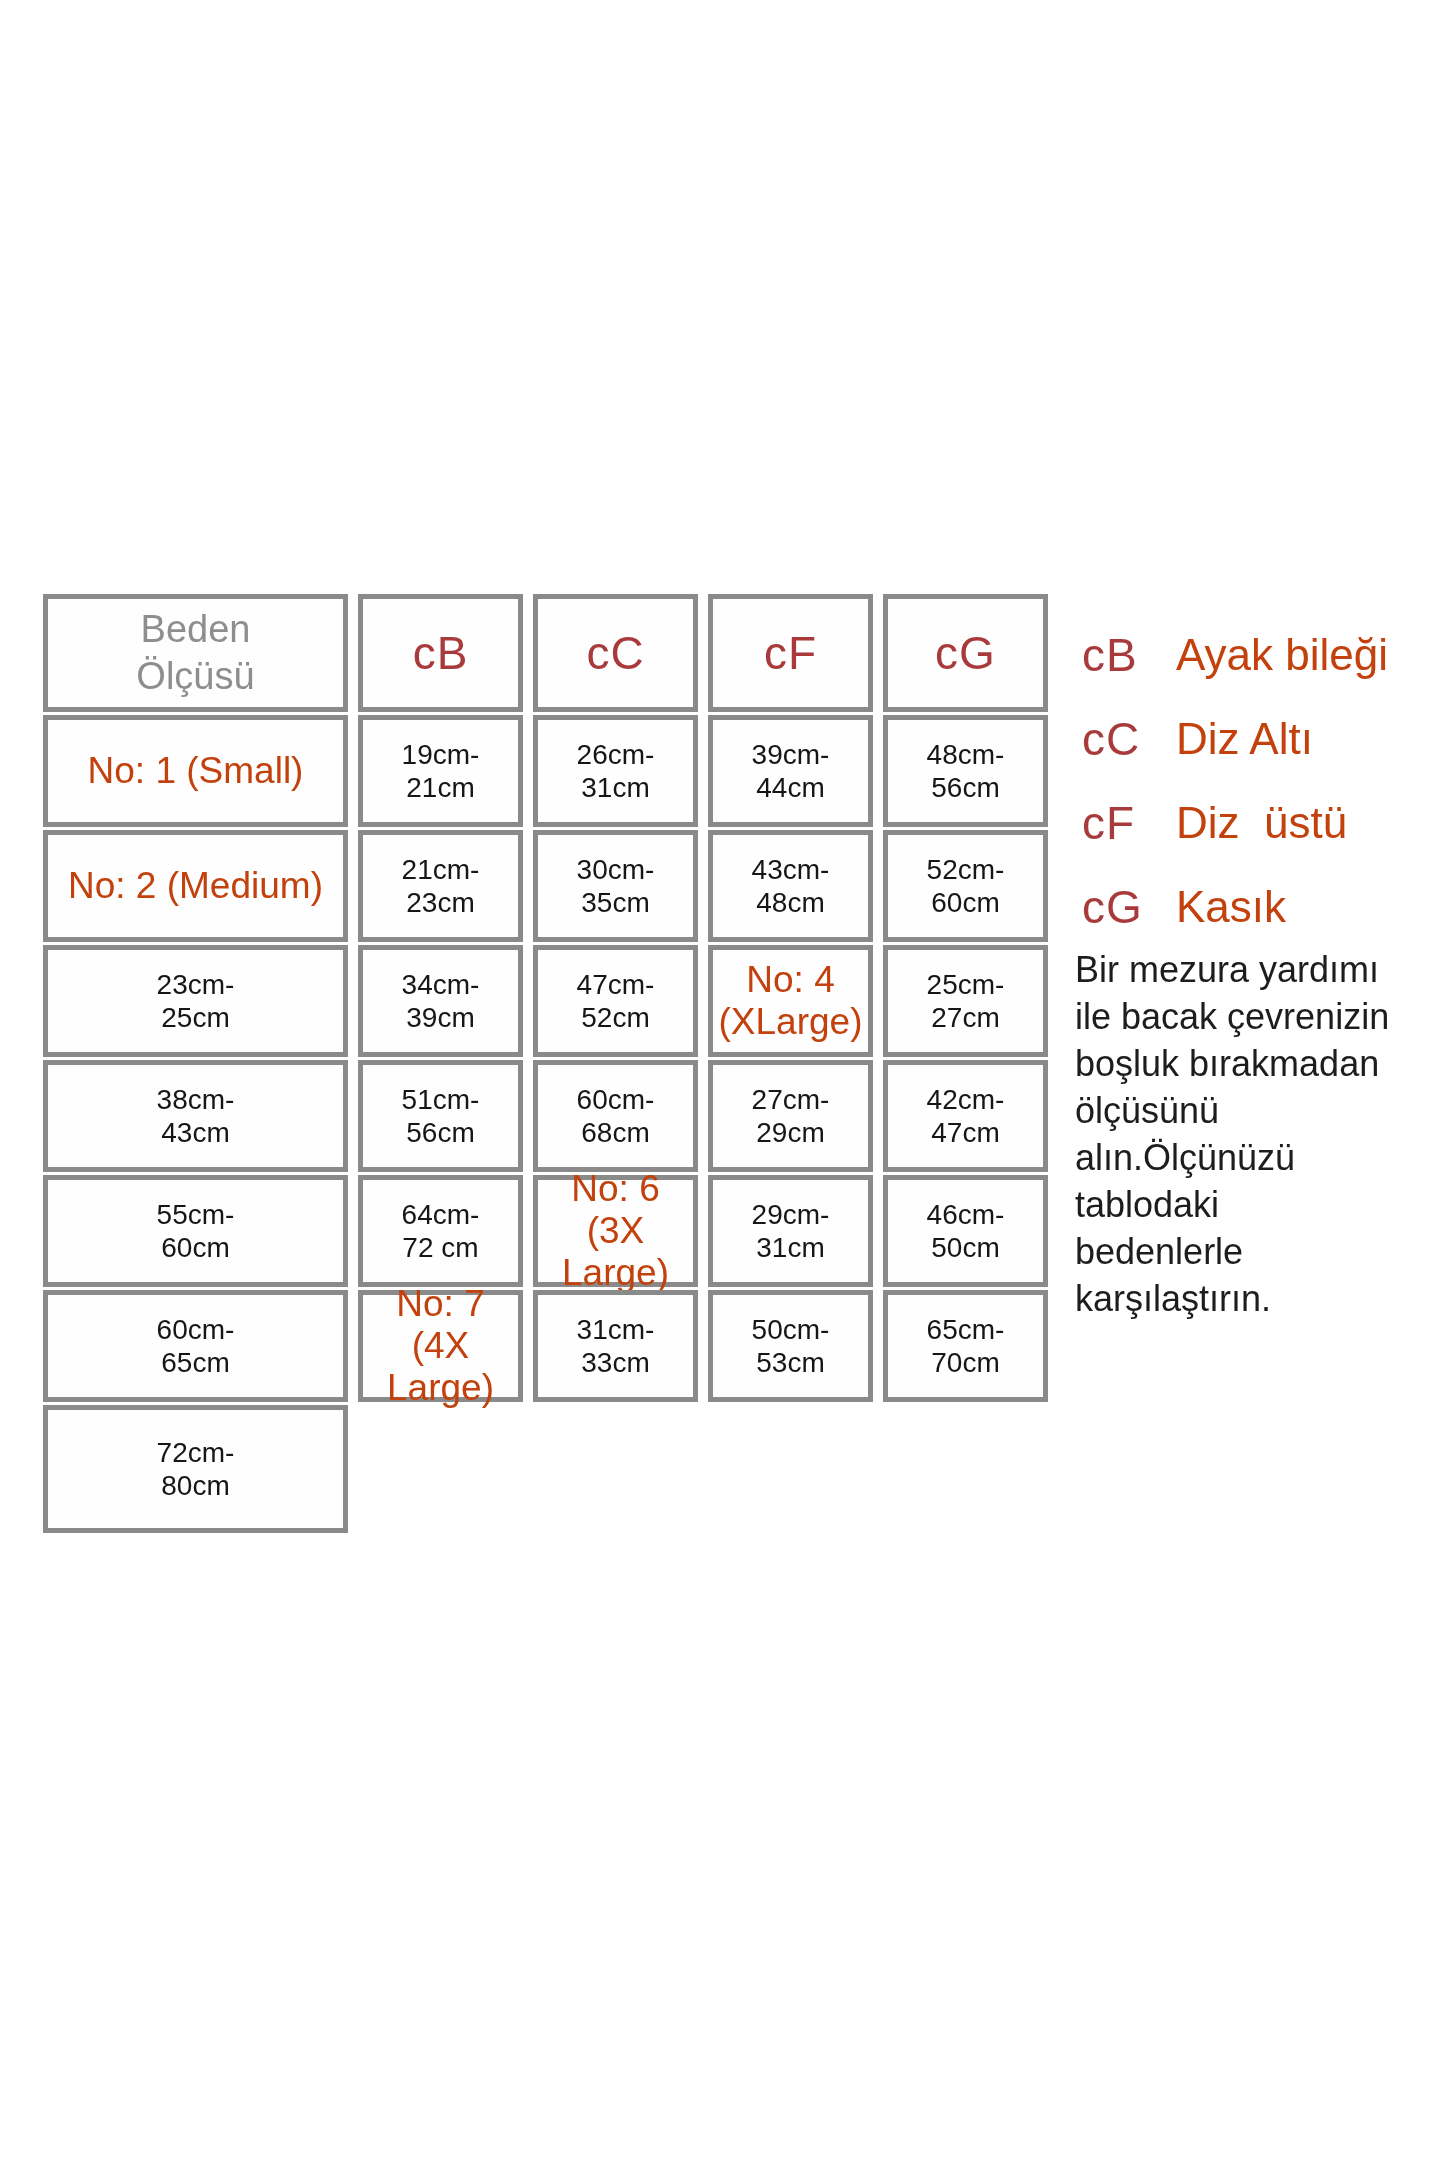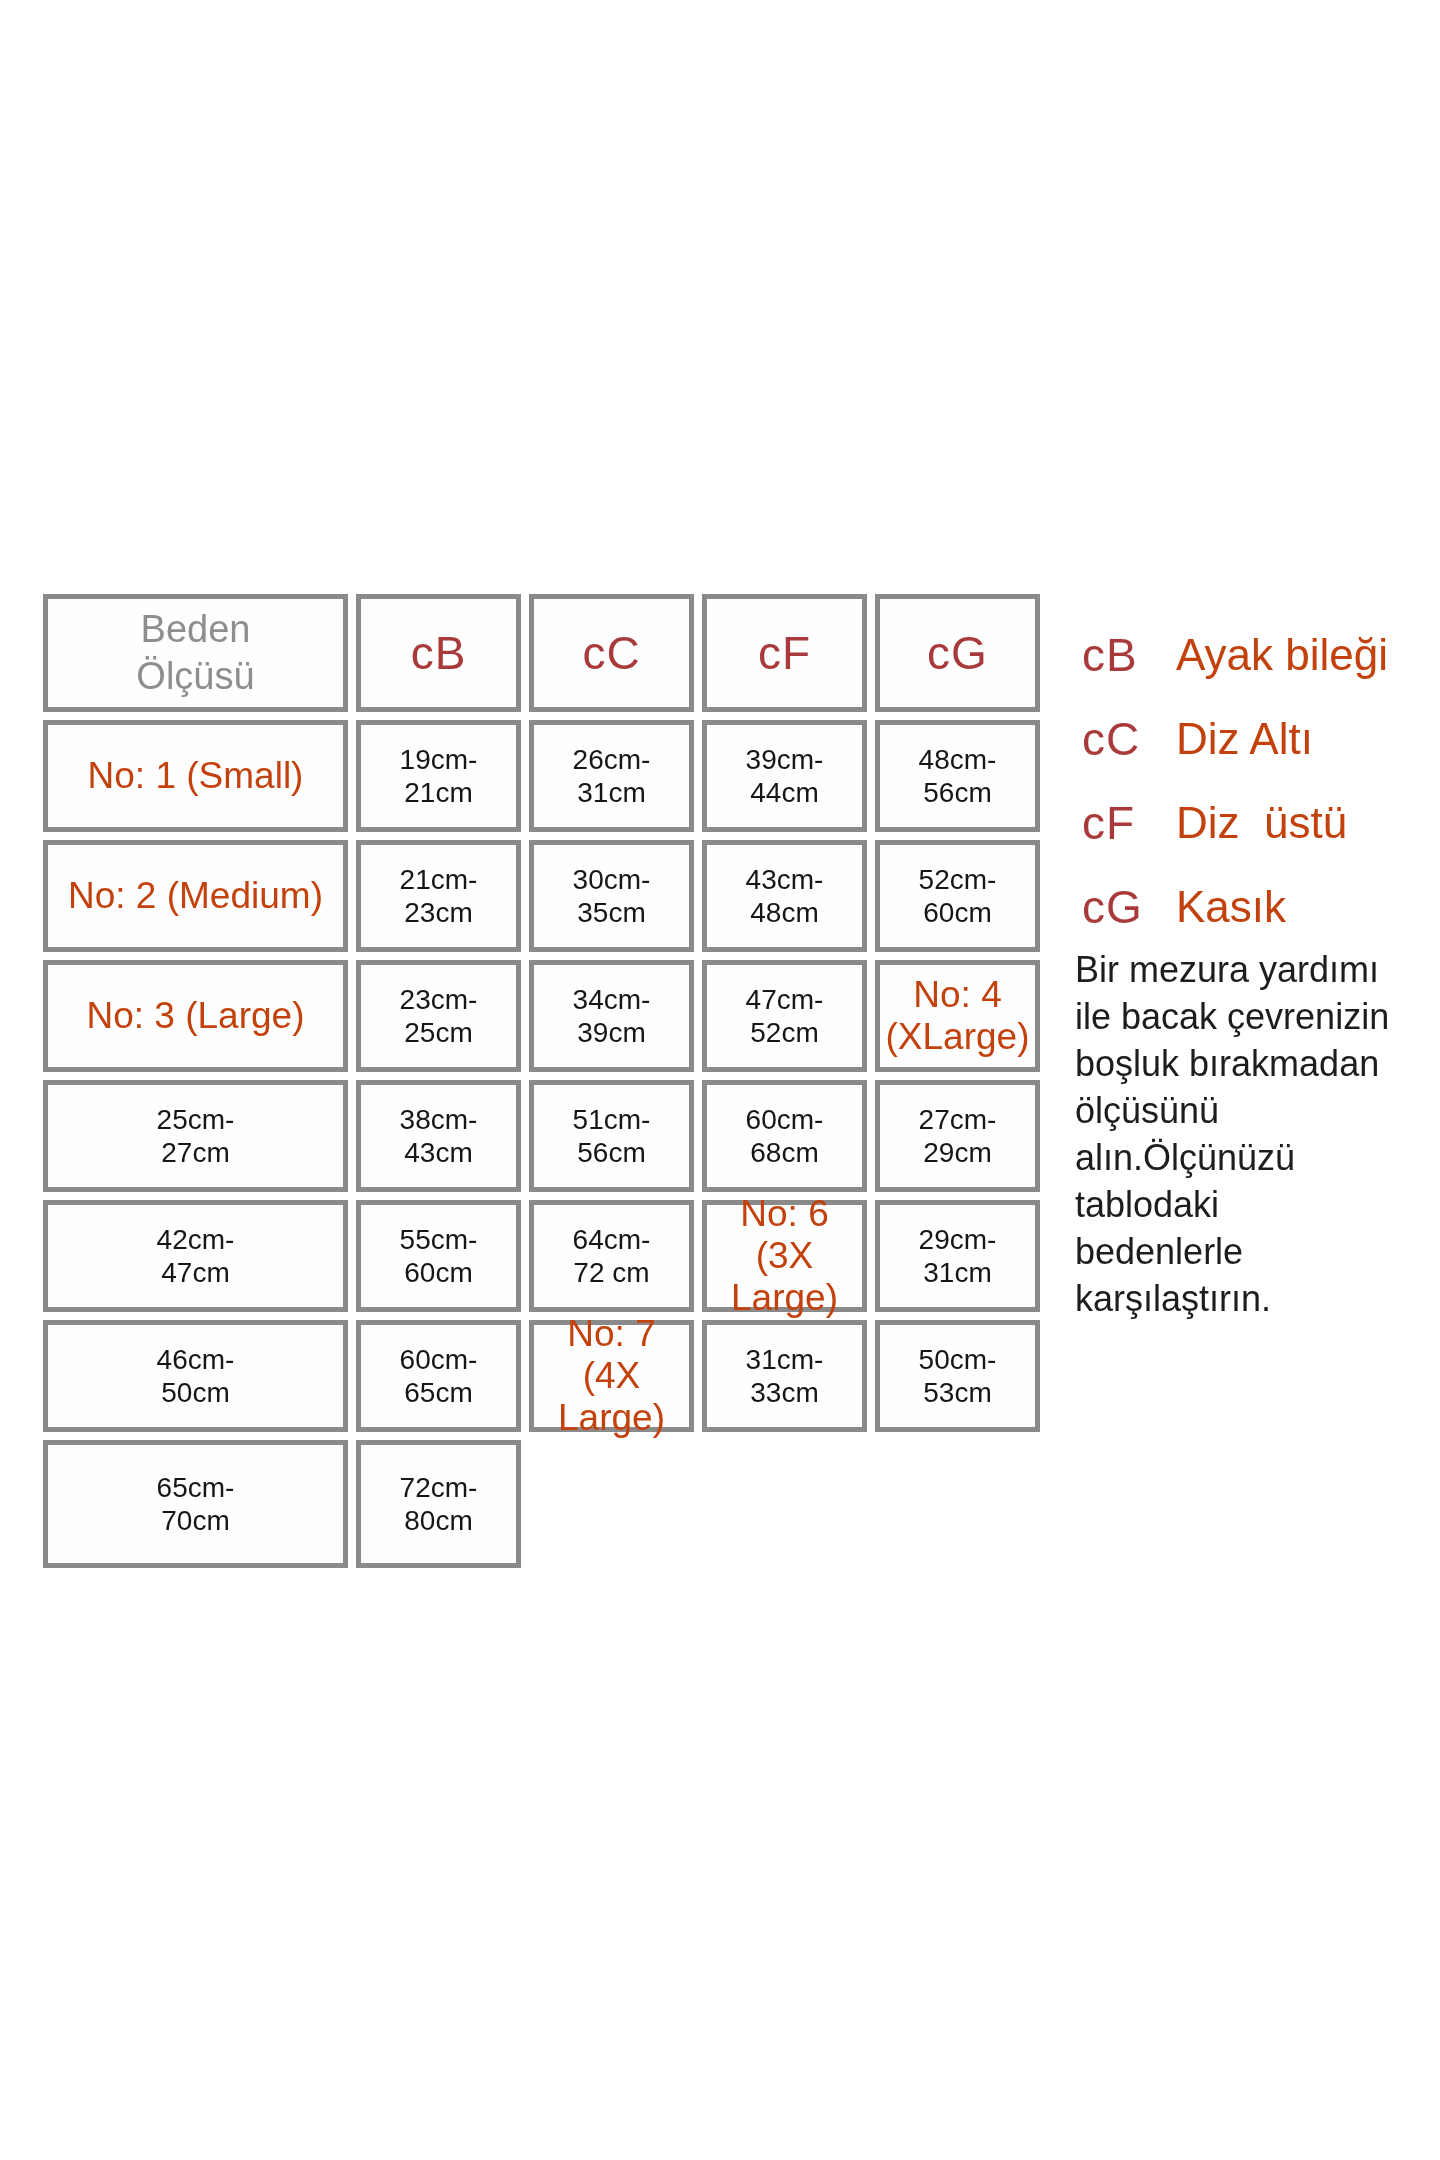--- a/index.html
+++ b/index.html
@@ -19,21 +19,20 @@
   
   .size-table {
     position: absolute;
     left: 43px;
     top: 594px;
     display: grid;
     grid-template-columns: 305px 165px 165px 165px 165px;
     grid-template-rows: 118px 112px 112px 112px 112px 112px 112px 128px;
     column-gap: 10px;
     row-gap: 3px;
-    gap: 8px;
   }
   .cell {
     border: 5px solid #8a8a8a;
     background: #fefefe;
     display: flex;
     align-items: center;
     justify-content: center;
     text-align: center;
     white-space: pre-line;
     box-sizing: border-box;
@@ -124,21 +123,20 @@
     <div class="cell row-label">No: 2 (Medium)</div>
     <div class="cell value">21cm-
 23cm</div>
     <div class="cell value">30cm-
 35cm</div>
     <div class="cell value">43cm-
 48cm</div>
     <div class="cell value">52cm-
 60cm</div>
 
-    <div class="cell row-label">No: 3 (Large)</div>
     <div class="cell value">23cm-
 25cm</div>
     <div class="cell value">34cm-
 39cm</div>
     <div class="cell value">47cm-
 52cm</div>
 
     <div class="cell row-label">No: 4 (XLarge)</div>
     <div class="cell value">25cm-
 27cm</div>

